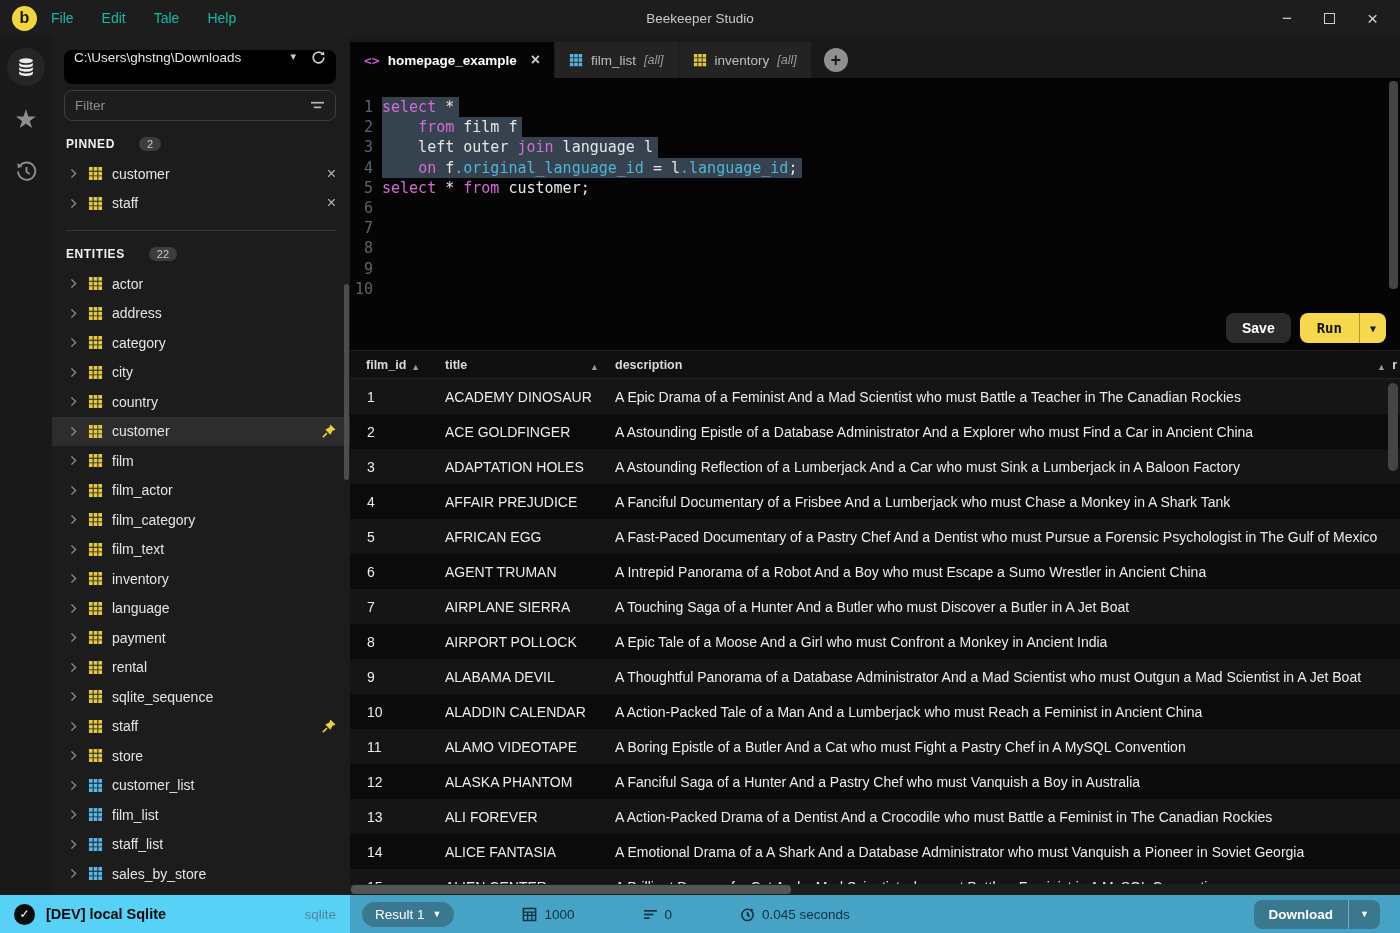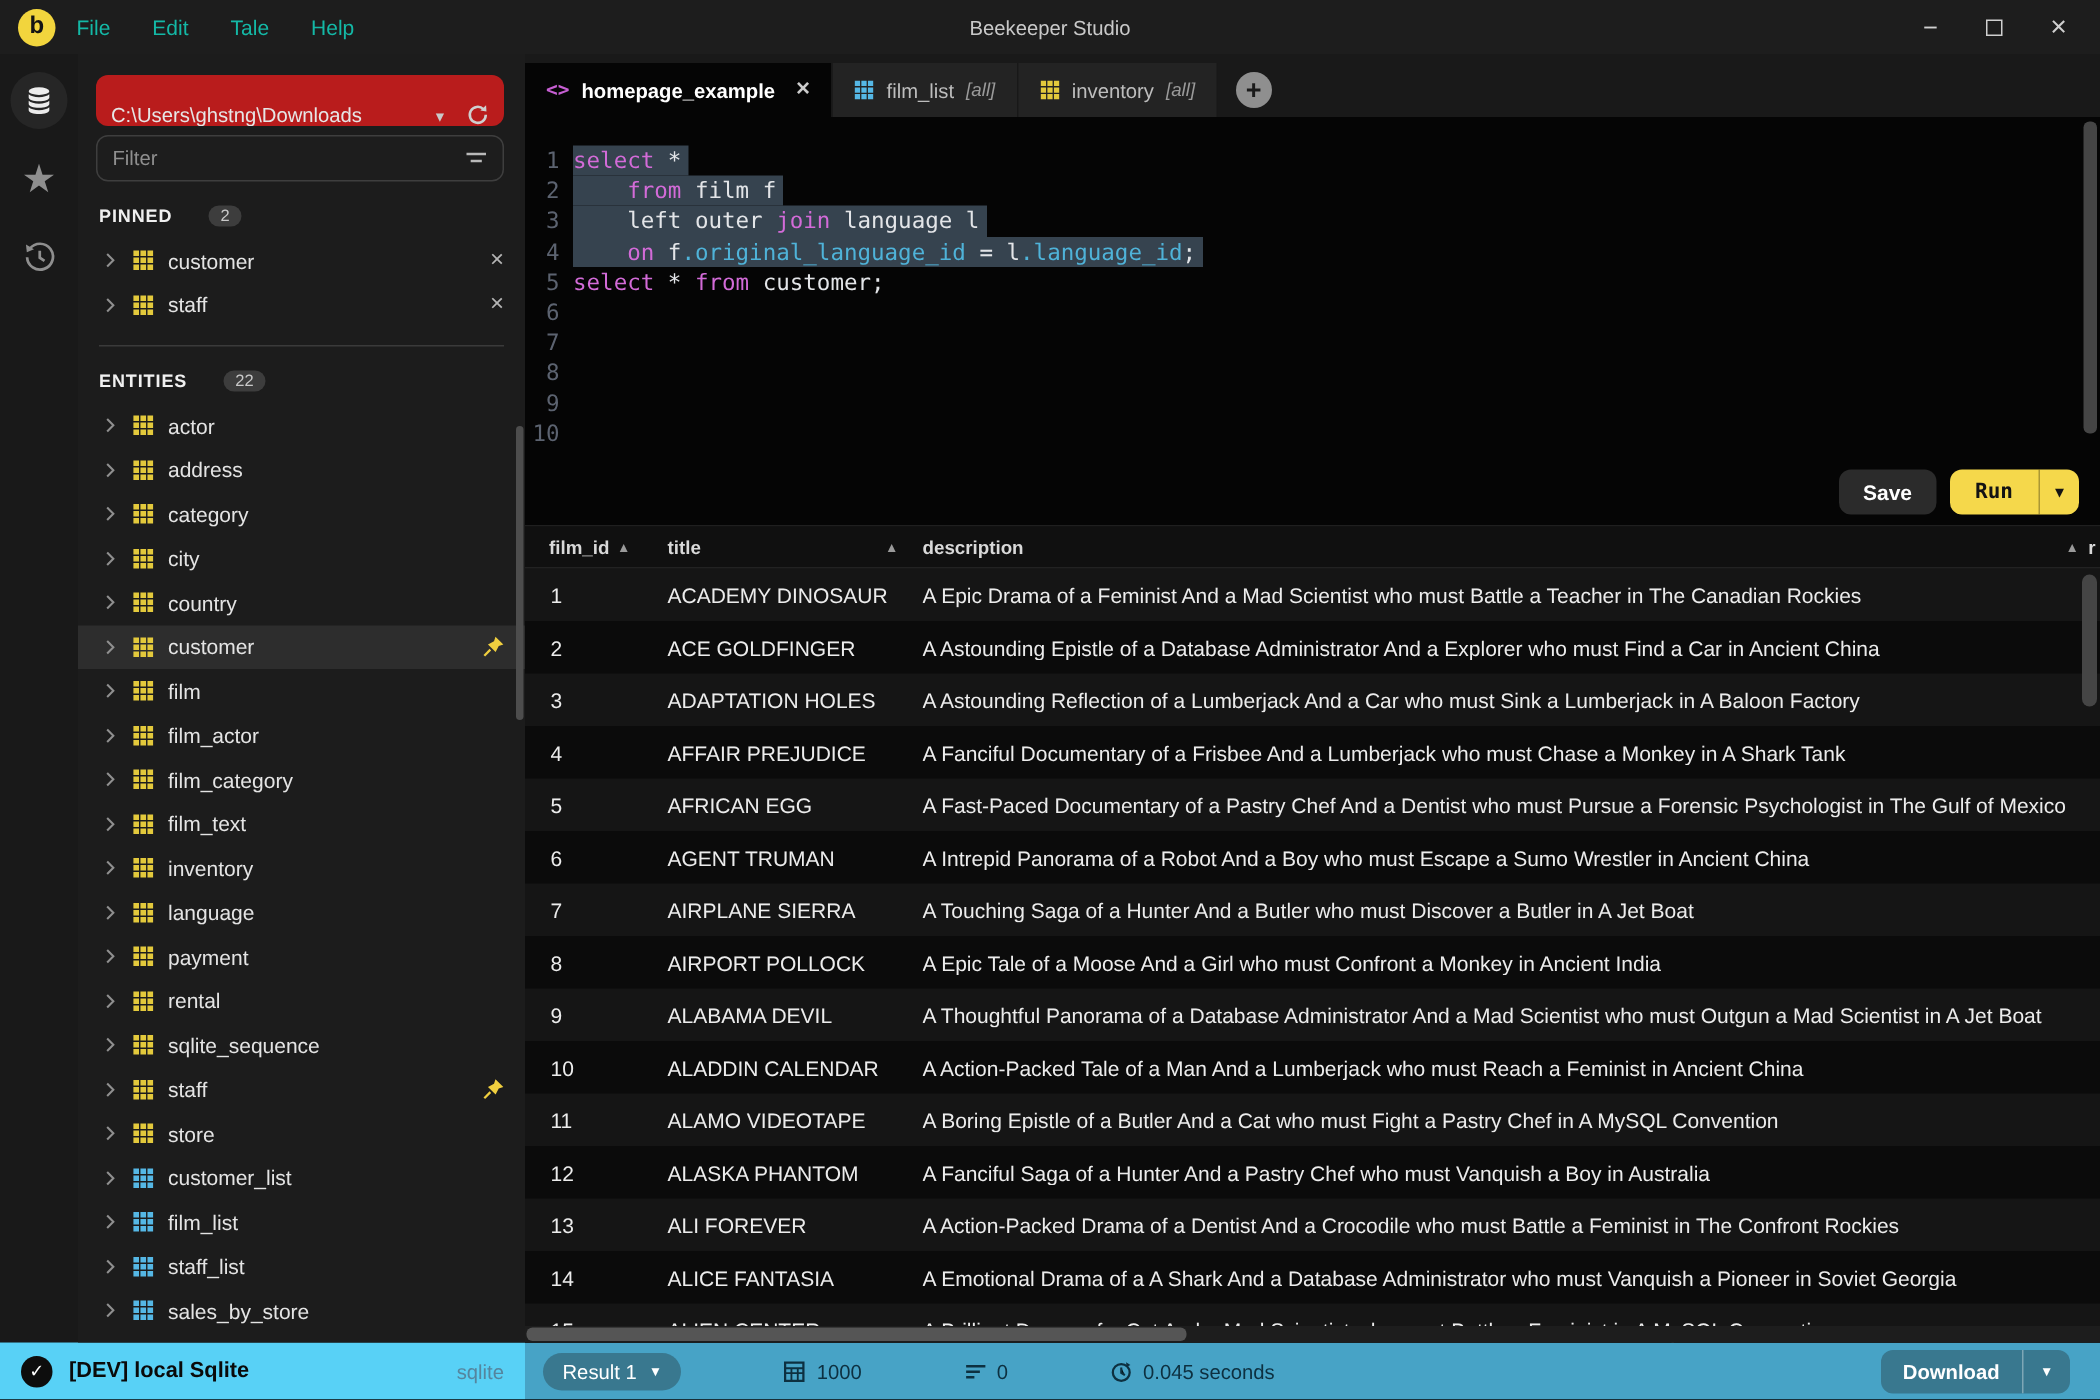--- a/index.html
+++ b/index.html
@@ -23,22 +23,22 @@
 
   
   .rail { width:52px; background:#191919; display:flex; flex-direction:column; align-items:center; padding-top:12px; gap:14px; }
   .rail-btn { width:38px; height:38px; border-radius:50%; display:flex; align-items:center; justify-content:center; }
   .rail-btn.db { background:#262626; }
   .rail-star { color:#8e8e8e; font-size:26px; line-height:1; }
   .rail-hist { color:#8e8e8e; }
 
   
   .sidebar { width:298px; background:#1c1c1c; position:relative; overflow:hidden; display:flex; flex-direction:column; }
-  .conn-row { margin:14px 14px 0 12px; height:34px; background:#b91c1c; border-radius:8px;
-    display:flex; align-items:flex-end; padding:0 10px; gap:15px; }
+  .conn-row { margin:14px 14px 0 12px; height:34px; background:#000000; border-radius:8px;
+    display:flex; align-items:flex-start; padding:0 10px; gap:15px; }
   .conn-text { color:#e6e6e6; font-size:13.5px; white-space:nowrap; overflow:hidden; flex:1 1 auto; }
   .conn-caret { color:#c9c9c9; font-size:11px; }
   .conn-refresh { color:#cfcfcf; display:flex; }
   .filter-row { margin:6px 14px 0 12px; height:31px; border:1px solid #3e3e3e; background:#1d1d1d; border-radius:8px;
     display:flex; align-items:center; padding:0 10px; }
   .filter-row input { flex:1; background:transparent; border:none; outline:none; color:#dcdcdc; font-size:13.5px;
     font-family:"Liberation Sans", sans-serif; }
   .filter-row input::placeholder { color:#8f8f8f; }
   .filter-icon { color:#b9b9b9; display:flex; }
 
@@ -85,21 +85,21 @@
     padding:7px 16px; font-family:"Liberation Sans", sans-serif; }
   .btn-run { display:flex; align-items:stretch; background:#f5d84b; border-radius:8px; overflow:hidden; }
   .btn-run .run-label { color:#131313; font-weight:bold; font-size:14px; padding:7px 17px; }
   .btn-run .run-caret { border-left:1px solid rgba(0,0,0,.3); color:#131313; font-size:10px;
     display:flex; align-items:center; padding:0 10px; }
 
   
   .results { flex:1 1 auto; display:flex; flex-direction:column; position:relative; min-height:0; background:#0a0a0a; border-top:1px solid #1f1f1f; }
   .rheader { height:28px; flex:0 0 28px; background:#101010; border-bottom:1px solid #222; display:flex; align-items:center;
     color:#d9d9d9; font-size:12.5px; font-weight:bold; position:relative; }
-  .hc { display:flex; align-items:center; gap:5px; }
+  .hc { display:flex; align-items:flex-end; gap:5px; }
   .hc-id { width:95px; padding-left:16px; flex:0 0 95px; }
   .hc-title { width:170px; flex:0 0 170px; justify-content:space-between; padding-right:16px; }
   .hc-desc { flex:1 1 auto; justify-content:space-between; padding-right:14px; }
   .sort-arrow { color:#9a9a9a; font-size:9px; font-weight:normal; }
   .hc-partial { position:absolute; right:3px; top:0; height:100%; display:flex; align-items:center; }
   .rrows { flex:1 1 auto; overflow:hidden; }
   .rrow { height:35px; display:flex; align-items:center; color:#ececec; font-size:14px; }
   .rrow:nth-child(odd) { background:#151515; }
   .rrow:nth-child(even) { background:#0b0b0b; }
   .c-id { width:95px; flex:0 0 95px; padding-left:17px; }
@@ -736,21 +736,21 @@
 
   <div class="rrow">
     <span class="c-id">12</span>
     <span class="c-title">ALASKA PHANTOM</span>
     <span class="c-desc">A Fanciful Saga of a Hunter And a Pastry Chef who must Vanquish a Boy in Australia</span>
   </div>
 
   <div class="rrow">
     <span class="c-id">13</span>
     <span class="c-title">ALI FOREVER</span>
-    <span class="c-desc">A Action-Packed Drama of a Dentist And a Crocodile who must Battle a Feminist in The Confront Rockies</span>
+    <span class="c-desc">A Action-Packed Drama of a Dentist And a Crocodile who must Battle a Feminist in The Canadian Rockies</span>
   </div>
 
   <div class="rrow">
     <span class="c-id">14</span>
     <span class="c-title">ALICE FANTASIA</span>
     <span class="c-desc">A Emotional Drama of a A Shark And a Database Administrator who must Vanquish a Pioneer in Soviet Georgia</span>
   </div>
 
   <div class="rrow">
     <span class="c-id">15</span>

